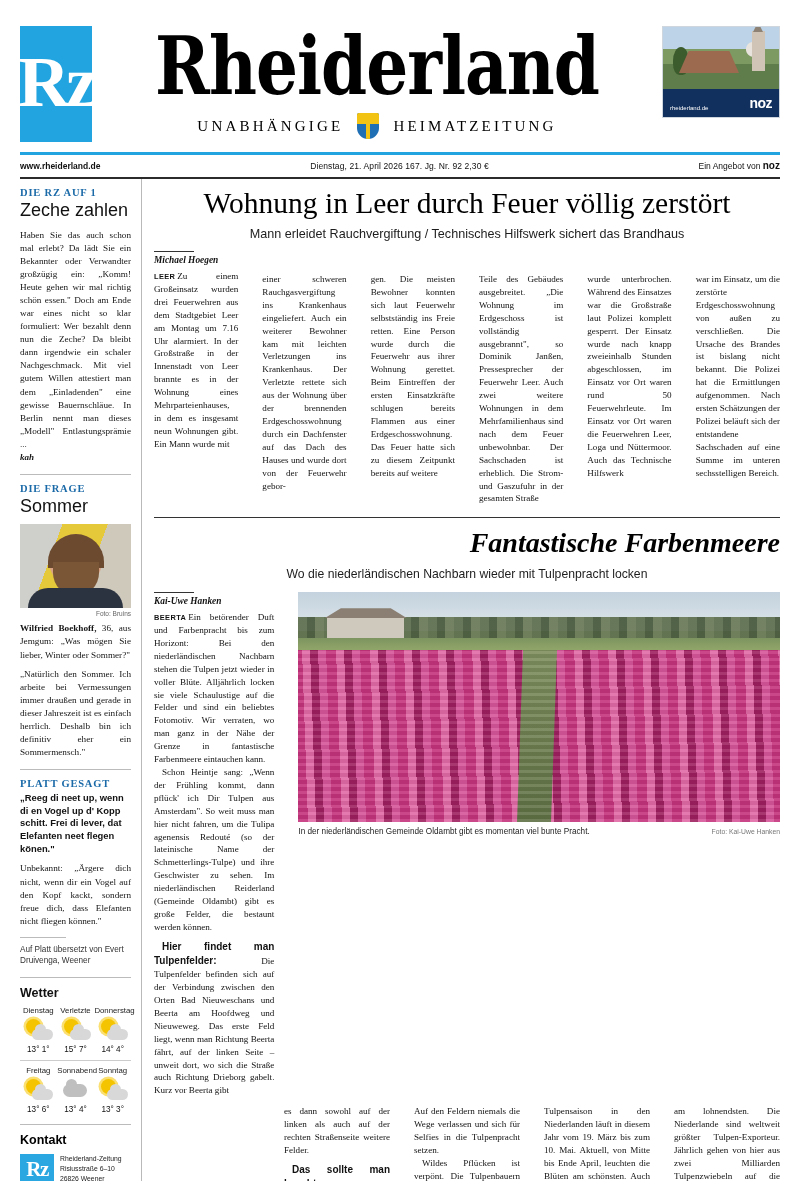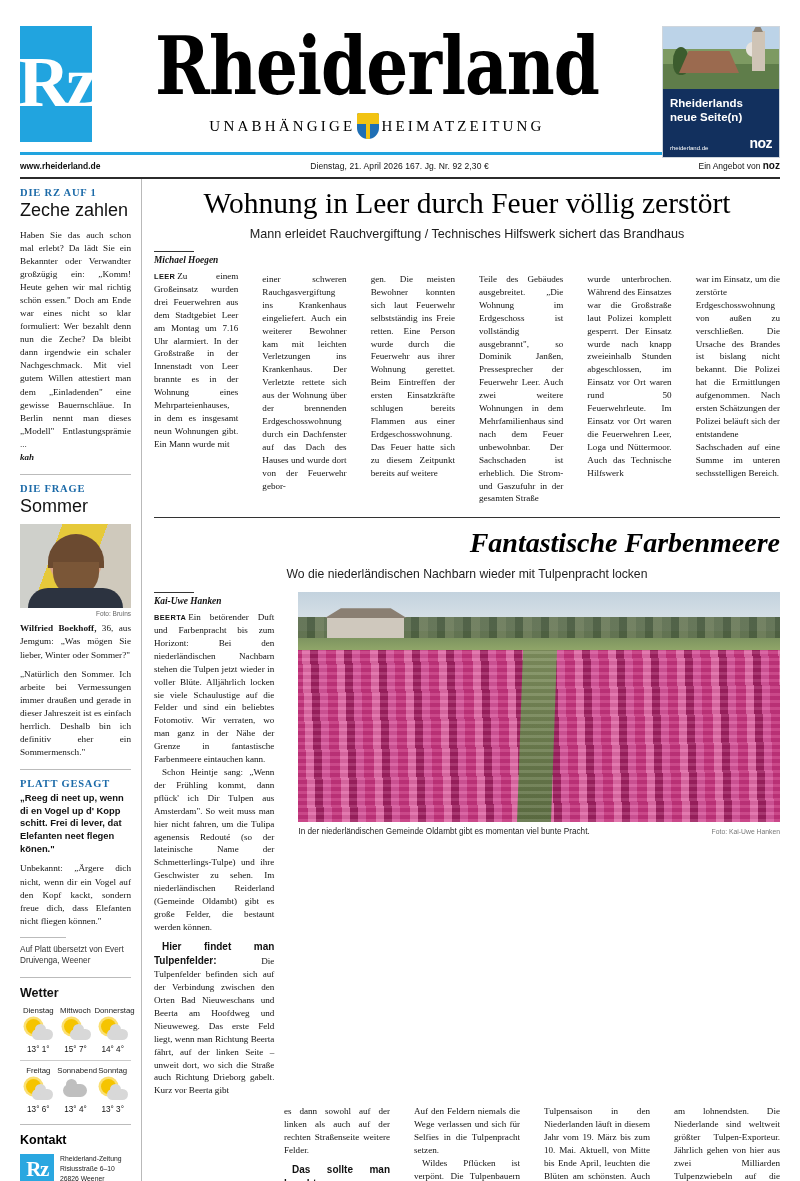--- a/index.html
+++ b/index.html
@@ -50,21 +50,21 @@
     line-height: 0.96;
     letter-spacing: -1px;
     color: #000;
     transform: scaleY(1.22) scaleX(1.0);
     transform-origin: center top;
     margin-top: 4px;
   }
   .paper-sub {
     margin-top: 22px;
     display: flex; align-items: center; justify-content: center;
-    gap: 2px;
+    gap: 14px;
     font-family: "Liberation Serif", serif;
     font-size: 15px;
     letter-spacing: 3.2px;
     color: #000;
   }
   .crest {
     width: 22px; height: 26px;
     background: linear-gradient(#1f6fb5 0%, #1f6fb5 100%);
     position: relative;
     border-radius: 2px 2px 11px 11px;
@@ -374,24 +374,20 @@
         <span>UNABHÄNGIGE</span>
         <span class="crest"></span>
         <span>HEIMATZEITUNG</span>
       </div>
     </div>
     <div class="promo">
       <div class="promo-img">
         <div class="tree"></div>
         <div class="roof"></div>
         <div class="church"></div>
-      </div>
-      <div class="promo-txt">
-        <div>Rheiderlands</div>
-        <div>neue Seite(n)</div>
       </div>
       <div class="promo-foot">
         <span class="url">rheiderland.de</span>
         <span class="noz">noz</span>
       </div>
     </div>
   </div>
 
   <div class="blue-rule"></div>
 
@@ -449,21 +445,21 @@
         <div class="wx-row">
           <div class="wx-col">
             <div class="wx-day">Dienstag</div>
             <div class="wx-icon">
                 <span class="sun"></span>
                 <span class="cloud"></span>
               </div>
             <div class="wx-temp">13°    1°</div>
           </div>
           <div class="wx-col">
-            <div class="wx-day">Mittwoch</div>
+            <div class="wx-day">Verletzte</div>
             <div class="wx-icon">
                 <span class="sun"></span>
                 <span class="cloud"></span>
               </div>
             <div class="wx-temp">15°    7°</div>
           </div>
           <div class="wx-col">
             <div class="wx-day">Donnerstag</div>
             <div class="wx-icon">
                 <span class="sun"></span>

